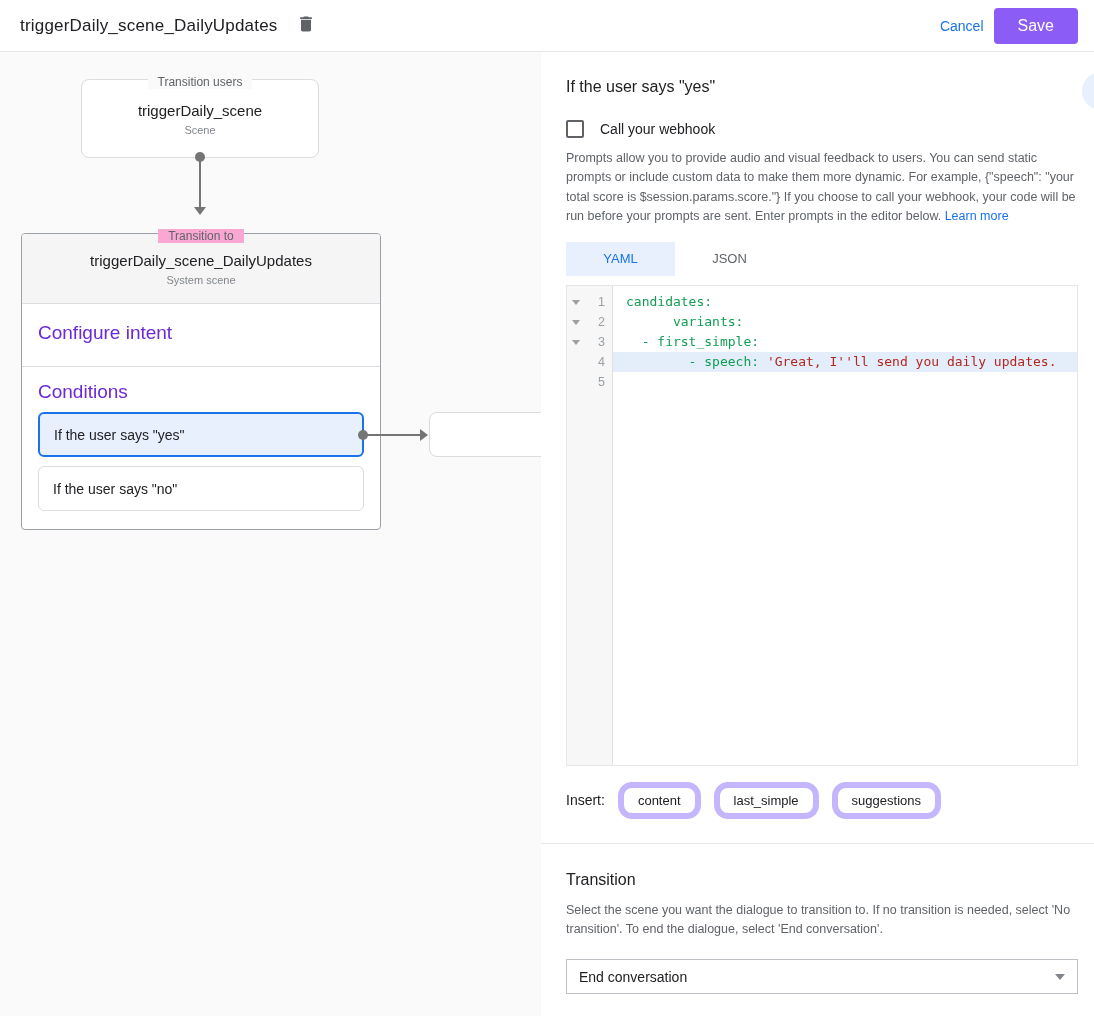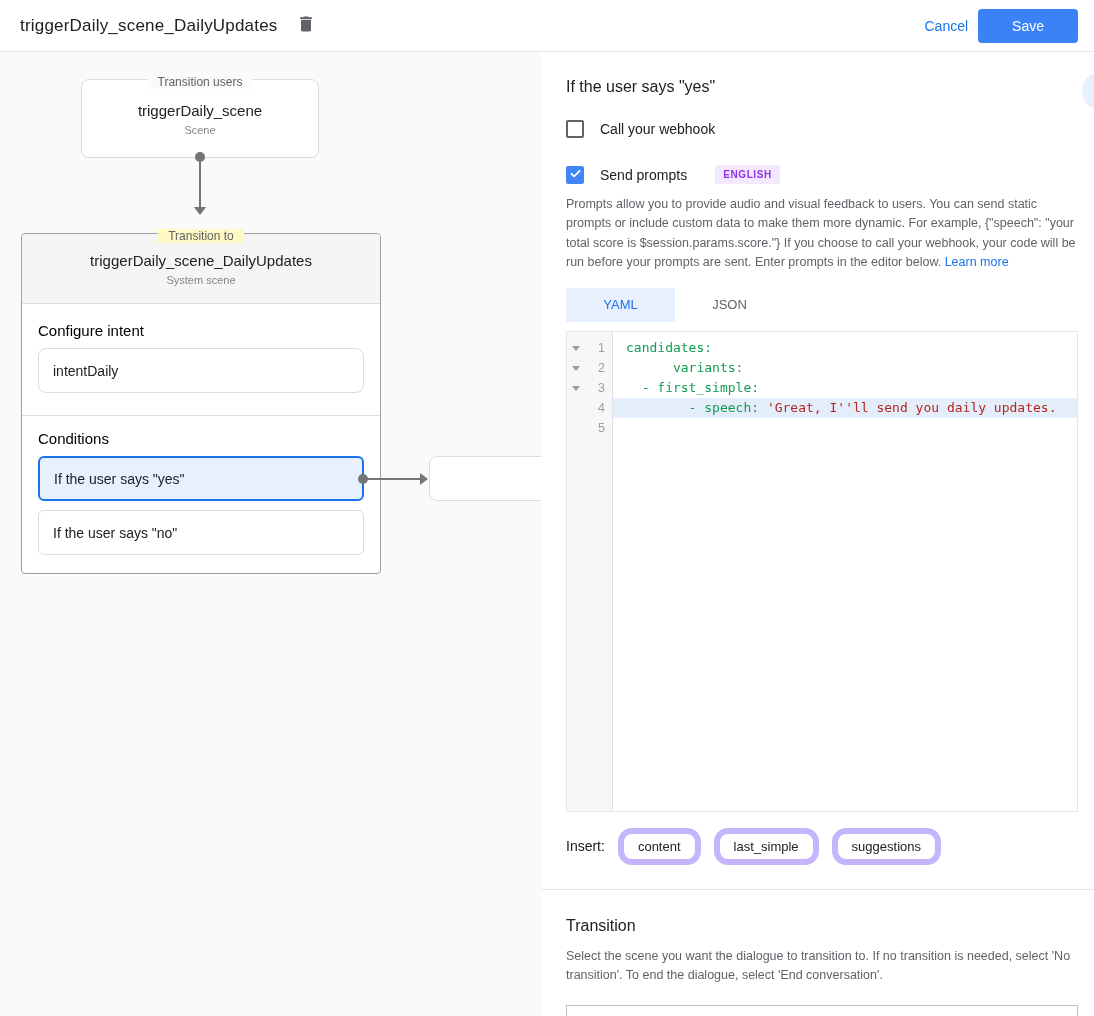--- a/index.html
+++ b/index.html
@@ -5,22 +5,22 @@
   * { margin:0; padding:0; box-sizing:border-box; }
   html,body { width:1094px; height:1016px; font-family:"Liberation Sans", sans-serif; background:#fff; color:#202124; }
 
   
   .topbar { position:relative; height:52px; background:#fff; border-bottom:1px solid #e4e6e8;
             display:flex; align-items:center; padding:0 16px 0 20px; z-index:5; }
   .topbar-title { font-size:17px; font-weight:500; letter-spacing:.2px; }
   .trash-btn { margin-left:18px; border:none; background:none; cursor:pointer; display:flex; align-items:center; }
   .topbar-actions { margin-left:auto; display:flex; align-items:center; gap:10px; }
   .cancel-btn { border:none; background:none; color:#1a73e8; font-size:14px; font-weight:500; cursor:pointer; }
-  .save-btn { background:#3b82f6; color:#fff; border:none; border-radius:4px; font-size:14px; font-weight:500;
-              padding:9px 34px; cursor:pointer; }
+  .save-btn { background:#8b5cf6; color:#fff; border:none; border-radius:4px; font-size:16px; font-weight:500;
+              padding:9px 24px; cursor:pointer; }
 
   
   .main { display:flex; height:964px; }
   .left-panel { position:relative; width:541px; flex:none; background:#fafafa; overflow:hidden; }
   .right-panel { position:relative; flex:1; background:#fff; padding:26px 16px 0 25px; }
 
   
   .legend-box { position:absolute; background:#fff; border:1px solid #dadce0; border-radius:8px; }
   .legend { position:absolute; top:-8px; left:0; right:0; text-align:center; }
   .legend span { display:inline-block; background:#fafafa; padding:0 10px; font-size:12px; color:#5f6368; }
@@ -30,27 +30,27 @@
   .from-title { font-size:15px; }
   .from-sub { font-size:11px; color:#80868b; margin-top:5px; }
 
   .conn-dot { position:absolute; width:10px; height:10px; border-radius:50%; background:#757575; }
   .vline { position:absolute; left:199px; top:105px; width:2px; height:50px; background:#757575; }
   .v-arrow { position:absolute; left:194px; top:155px; width:0; height:0;
              border-left:6px solid transparent; border-right:6px solid transparent; border-top:8px solid #757575; }
 
   .to-card { position:absolute; left:21px; top:181px; width:360px; background:#fff;
              border:1px solid #9aa0a6; border-radius:4px; }
-  .to-card .legend span { background:#fef9c3; }
+  .to-card .legend span { background:#f9a8d4; }
   .to-header { background:#f5f5f5; border-bottom:1px solid #dadce0; border-radius:3px 3px 0 0;
                height:70px; display:flex; flex-direction:column; align-items:center; justify-content:center; }
   .to-title { font-size:15px; }
   .to-sub { font-size:11px; color:#80868b; margin-top:5px; }
   .card-section { padding:18px 16px 22px 16px; }
-  .section-label { font-size:15px; color:#000000; }
+  .section-label { font-size:19px; color:#6d28d9; }
   .intent-input { margin-top:9px; height:45px; border:1px solid #dadce0; border-radius:8px; background:#fff;
                   display:flex; align-items:center; padding:0 14px; font-size:14px; cursor:pointer; }
   .card-divider { border-top:1px solid #dadce0; }
   .cond-section { padding:14px 16px 18px 16px; }
   .cond-item { position:relative; margin-top:9px; height:45px; border:1px solid #dadce0; border-radius:6px;
                background:#fff; display:flex; align-items:center; padding:0 14px; font-size:14px; cursor:pointer; }
   .cond-item.selected { border:2px solid #1a73e8; background:#e8f0fe; }
   .cond-item.selected .h-dot { position:absolute; right:-6px; top:50%; margin-top:-5px; width:10px; height:10px;
                border-radius:50%; background:#757575; }
   .cond-item.selected .h-line { position:absolute; left:100%; margin-left:4px; top:50%; margin-top:-1px;
@@ -143,21 +143,20 @@
 
     <div class="to-card">
       <div class="legend"><span>Transition to</span></div>
       <div class="to-header">
         <div class="to-title">triggerDaily_scene_DailyUpdates</div>
         <div class="to-sub">System scene</div>
       </div>
 
       <div class="card-section">
         <div class="section-label">Configure intent</div>
-        <div class="intent-input">intentDaily</div>
       </div>
 
       <div class="card-divider"></div>
 
       <div class="cond-section">
         <div class="section-label">Conditions</div>
 
         <div class="cond-item selected">
           <span>If the user says "yes"</span>
           <span class="h-dot"></span>
@@ -178,31 +177,20 @@
       
     </button>
 
     <div class="detail-title">If the user says "yes"</div>
 
     <div class="check-row">
       <span class="checkbox"></span>
       <span class="check-label">Call your webhook</span>
     </div>
 
-    <div class="check-row" style="margin-top:27px;">
-      <span class="checkbox checked">
-        <span>
-          <svg width="13" height="13" viewBox="0 0 24 24" fill="none" stroke="#fff" stroke-width="3.2" stroke-linecap="round" stroke-linejoin="round">
-              <polyline points="4.5 12.5 9.5 17.5 19.5 7"></polyline>
-            </svg>
-        </span>
-      </span>
-      <span class="check-label">Send prompts</span>
-      <span class="lang-badge">ENGLISH</span>
-    </div>
 
     <div class="desc"><span>Prompts allow you to provide audio and visual feedback to users. You can send static prompts or include custom data to make them more dynamic. For example, {"speech": "your total score is $session.params.score."} If you choose to call your webhook, your code will be run before your prompts are sent. Enter prompts in the editor below. </span><a class="learn-more">Learn more</a></div>
 
     <div class="tabs">
       <div class="tab active">YAML</div>
       <div class="tab">JSON</div>
     </div>
 
     <div class="editor">
       <div class="gutter">

